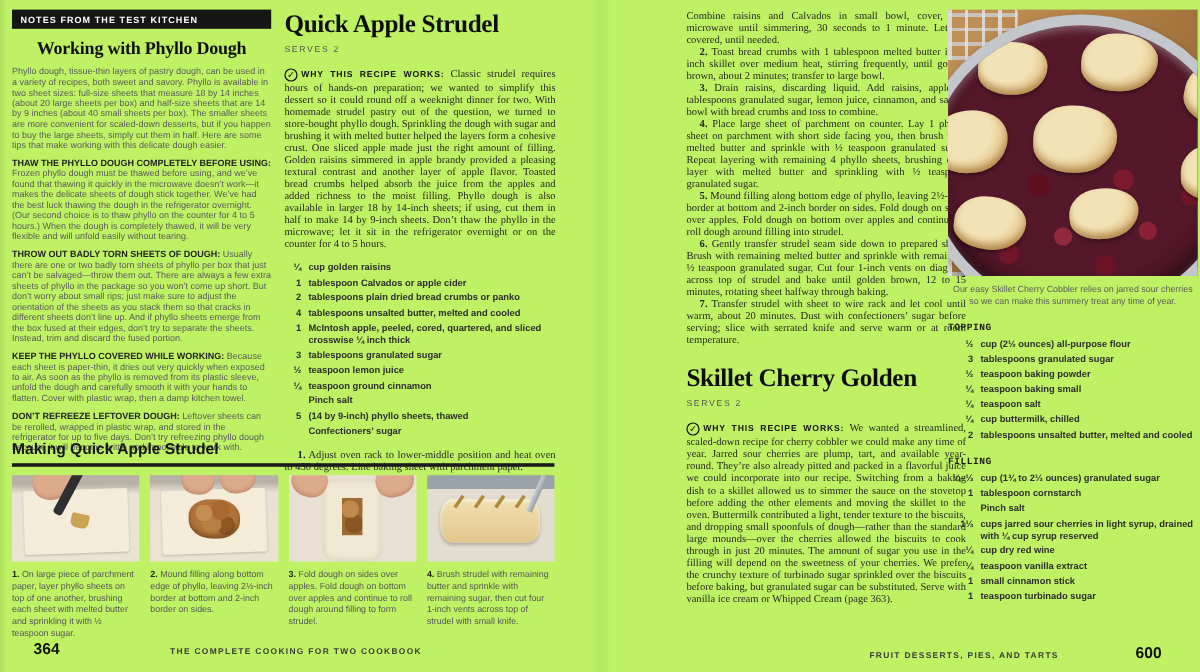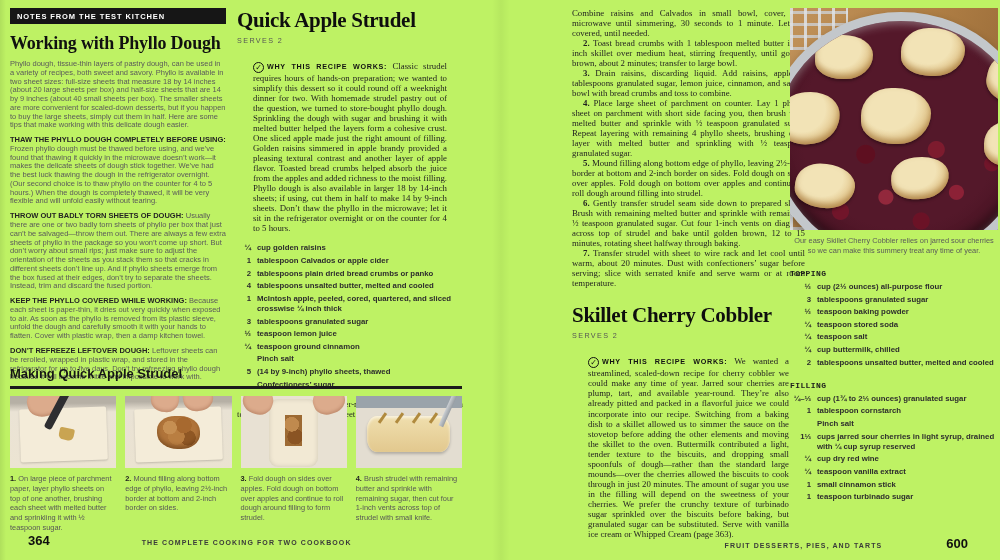--- a/index.html
+++ b/index.html
@@ -12,31 +12,31 @@
 
   
   #col1{position:absolute;left:10px;top:8px;width:216px;}
   #col2{position:absolute;left:237px;top:8px;width:226px;}
   #col3{position:absolute;left:572px;top:8px;width:233px;}
   #col4{position:absolute;left:790px;top:8px;width:208px;}
 
   
   .notes-banner{background:#161616;color:#fff;font-size:7.5px;font-weight:bold;
                 letter-spacing:.9px;padding:4px 7px 3px;}
-  .notes-title{font-family:"Liberation Serif",serif;font-size:18px;font-weight:bold;
-               color:#101010;margin:9px 0 6px;letter-spacing:-.2px;}
+  .notes-title{font-family:"Liberation Serif",serif;font-size:15px;font-weight:bold;
+               color:#101010;margin:9px 0 6px;letter-spacing:-.2px;text-align:center;}
   .notes-p{font-size:7.5px;line-height:1.17;color:#5a5a5a;margin:0 0 6px;}
   .tip-lead{font-weight:bold;color:#232323;}
 
   
   .recipe-title{font-family:"Liberation Serif",serif;font-weight:bold;font-size:21px;
                 color:#0e0e0e;margin:0 0 3px;letter-spacing:-.3px;}
   .serves{font-size:7.2px;letter-spacing:1.4px;color:#555;margin:0 0 11px;}
   .body-serif{font-family:"Liberation Serif",serif;font-size:8.8px;line-height:1.14;
-              color:#1f1f1f;text-align:justify;margin:16px;}
+              color:#1f1f1f;text-align:justify;margin:0;}
   .why{margin-bottom:9px;}
   .why-icon{display:inline-block;width:9px;height:9px;border:1.3px solid #111;border-radius:50%;
             font-size:8px;line-height:9px;text-align:center;font-weight:bold;color:#111;
             margin-right:3px;vertical-align:-1px;font-family:"DejaVu Sans",sans-serif;}
   .why-label{font-family:"Liberation Sans",sans-serif;font-weight:bold;font-size:7.2px;
              letter-spacing:.7px;color:#111;}
   .step{font-family:"Liberation Serif",serif;font-size:8.8px;line-height:1.14;text-align:justify;
         color:#1f1f1f;margin:0;text-indent:11px;}
   .step.cont{text-indent:0;}
   .stepnum{font-weight:bold;}
@@ -248,21 +248,21 @@
   </section>
 
   <section id="col3">
     <p class="step cont"><span>Combine raisins and Calvados in small bowl, cover, and microwave until simmering, 30 seconds to 1 minute. Let sit, covered, until needed.</span></p>
     <p class="step"><span class="stepnum">2.</span> <span>Toast bread crumbs with 1 tablespoon melted butter in 8-inch skillet over medium heat, stirring frequently, until golden brown, about 2 minutes; transfer to large bowl.</span></p>
     <p class="step"><span class="stepnum">3.</span> <span>Drain raisins, discarding liquid. Add raisins, apple, 2 tablespoons granulated sugar, lemon juice, cinnamon, and salt to bowl with bread crumbs and toss to combine.</span></p>
     <p class="step"><span class="stepnum">4.</span> <span>Place large sheet of parchment on counter. Lay 1 phyllo sheet on parchment with short side facing you, then brush with melted butter and sprinkle with ½ teaspoon granulated sugar. Repeat layering with remaining 4 phyllo sheets, brushing each layer with melted butter and sprinkling with ½ teaspoon granulated sugar.</span></p>
     <p class="step"><span class="stepnum">5.</span> <span>Mound filling along bottom edge of phyllo, leaving 2½-inch border at bottom and 2-inch border on sides. Fold dough on sides over apples. Fold dough on bottom over apples and continue to roll dough around filling into strudel.</span></p>
     <p class="step"><span class="stepnum">6.</span> <span>Gently transfer strudel seam side down to prepared sheet. Brush with remaining melted butter and sprinkle with remaining ½ teaspoon granulated sugar. Cut four 1-inch vents on diagonal across top of strudel and bake until golden brown, 12 to 15 minutes, rotating sheet halfway through baking.</span></p>
     <p class="step"><span class="stepnum">7.</span> <span>Transfer strudel with sheet to wire rack and let cool until warm, about 20 minutes. Dust with confectioners’ sugar before serving; slice with serrated knife and serve warm or at room temperature.</span></p>
-    <h2 class="recipe-title" style="margin-top:15px;">Skillet Cherry Cobbler</h2>
+    <h2 class="recipe-title" style="margin-top:15px;">Skillet Cherry Golden</h2>
     <div class="serves">SERVES 2</div>
     <p class="body-serif why"><span class="why-icon">✓</span><span class="why-label">WHY THIS RECIPE WORKS:</span> <span>We wanted a streamlined, scaled-down recipe for cherry cobbler we could make any time of year. Jarred sour cherries are plump, tart, and available year-round. They’re also already pitted and packed in a flavorful juice we could incorporate into our recipe. Switching from a baking dish to a skillet allowed us to simmer the sauce on the stovetop before adding the other elements and moving the skillet to the oven. Buttermilk contributed a light, tender texture to the biscuits, and dropping small spoonfuls of dough—rather than the standard large mounds—over the cherries allowed the biscuits to cook through in just 20 minutes. The amount of sugar you use in the filling will depend on the sweetness of your cherries. We prefer the crunchy texture of turbinado sugar sprinkled over the biscuits before baking, but granulated sugar can be substituted. Serve with vanilla ice cream or Whipped Cream (page 363).</span></p>
   </section>
 
   <section id="col4">
     <div class="cphoto">
       <div class="rack2"></div>
       <div class="rack"></div>
       <div class="skillet">
         <div class="cherries"></div>
@@ -287,21 +287,21 @@
       <div class="ing w">
           <span class="q">3</span>
           <span class="t">tablespoons granulated sugar</span>
         </div>
       <div class="ing w">
           <span class="q">½</span>
           <span class="t">teaspoon baking powder</span>
         </div>
       <div class="ing w">
           <span class="q">¼</span>
-          <span class="t">teaspoon stored soda</span>
+          <span class="t">teaspoon baking small</span>
         </div>
       <div class="ing w">
           <span class="q">¼</span>
           <span class="t">teaspoon salt</span>
         </div>
       <div class="ing w">
           <span class="q">¼</span>
           <span class="t">cup buttermilk, chilled</span>
         </div>
       <div class="ing w">

